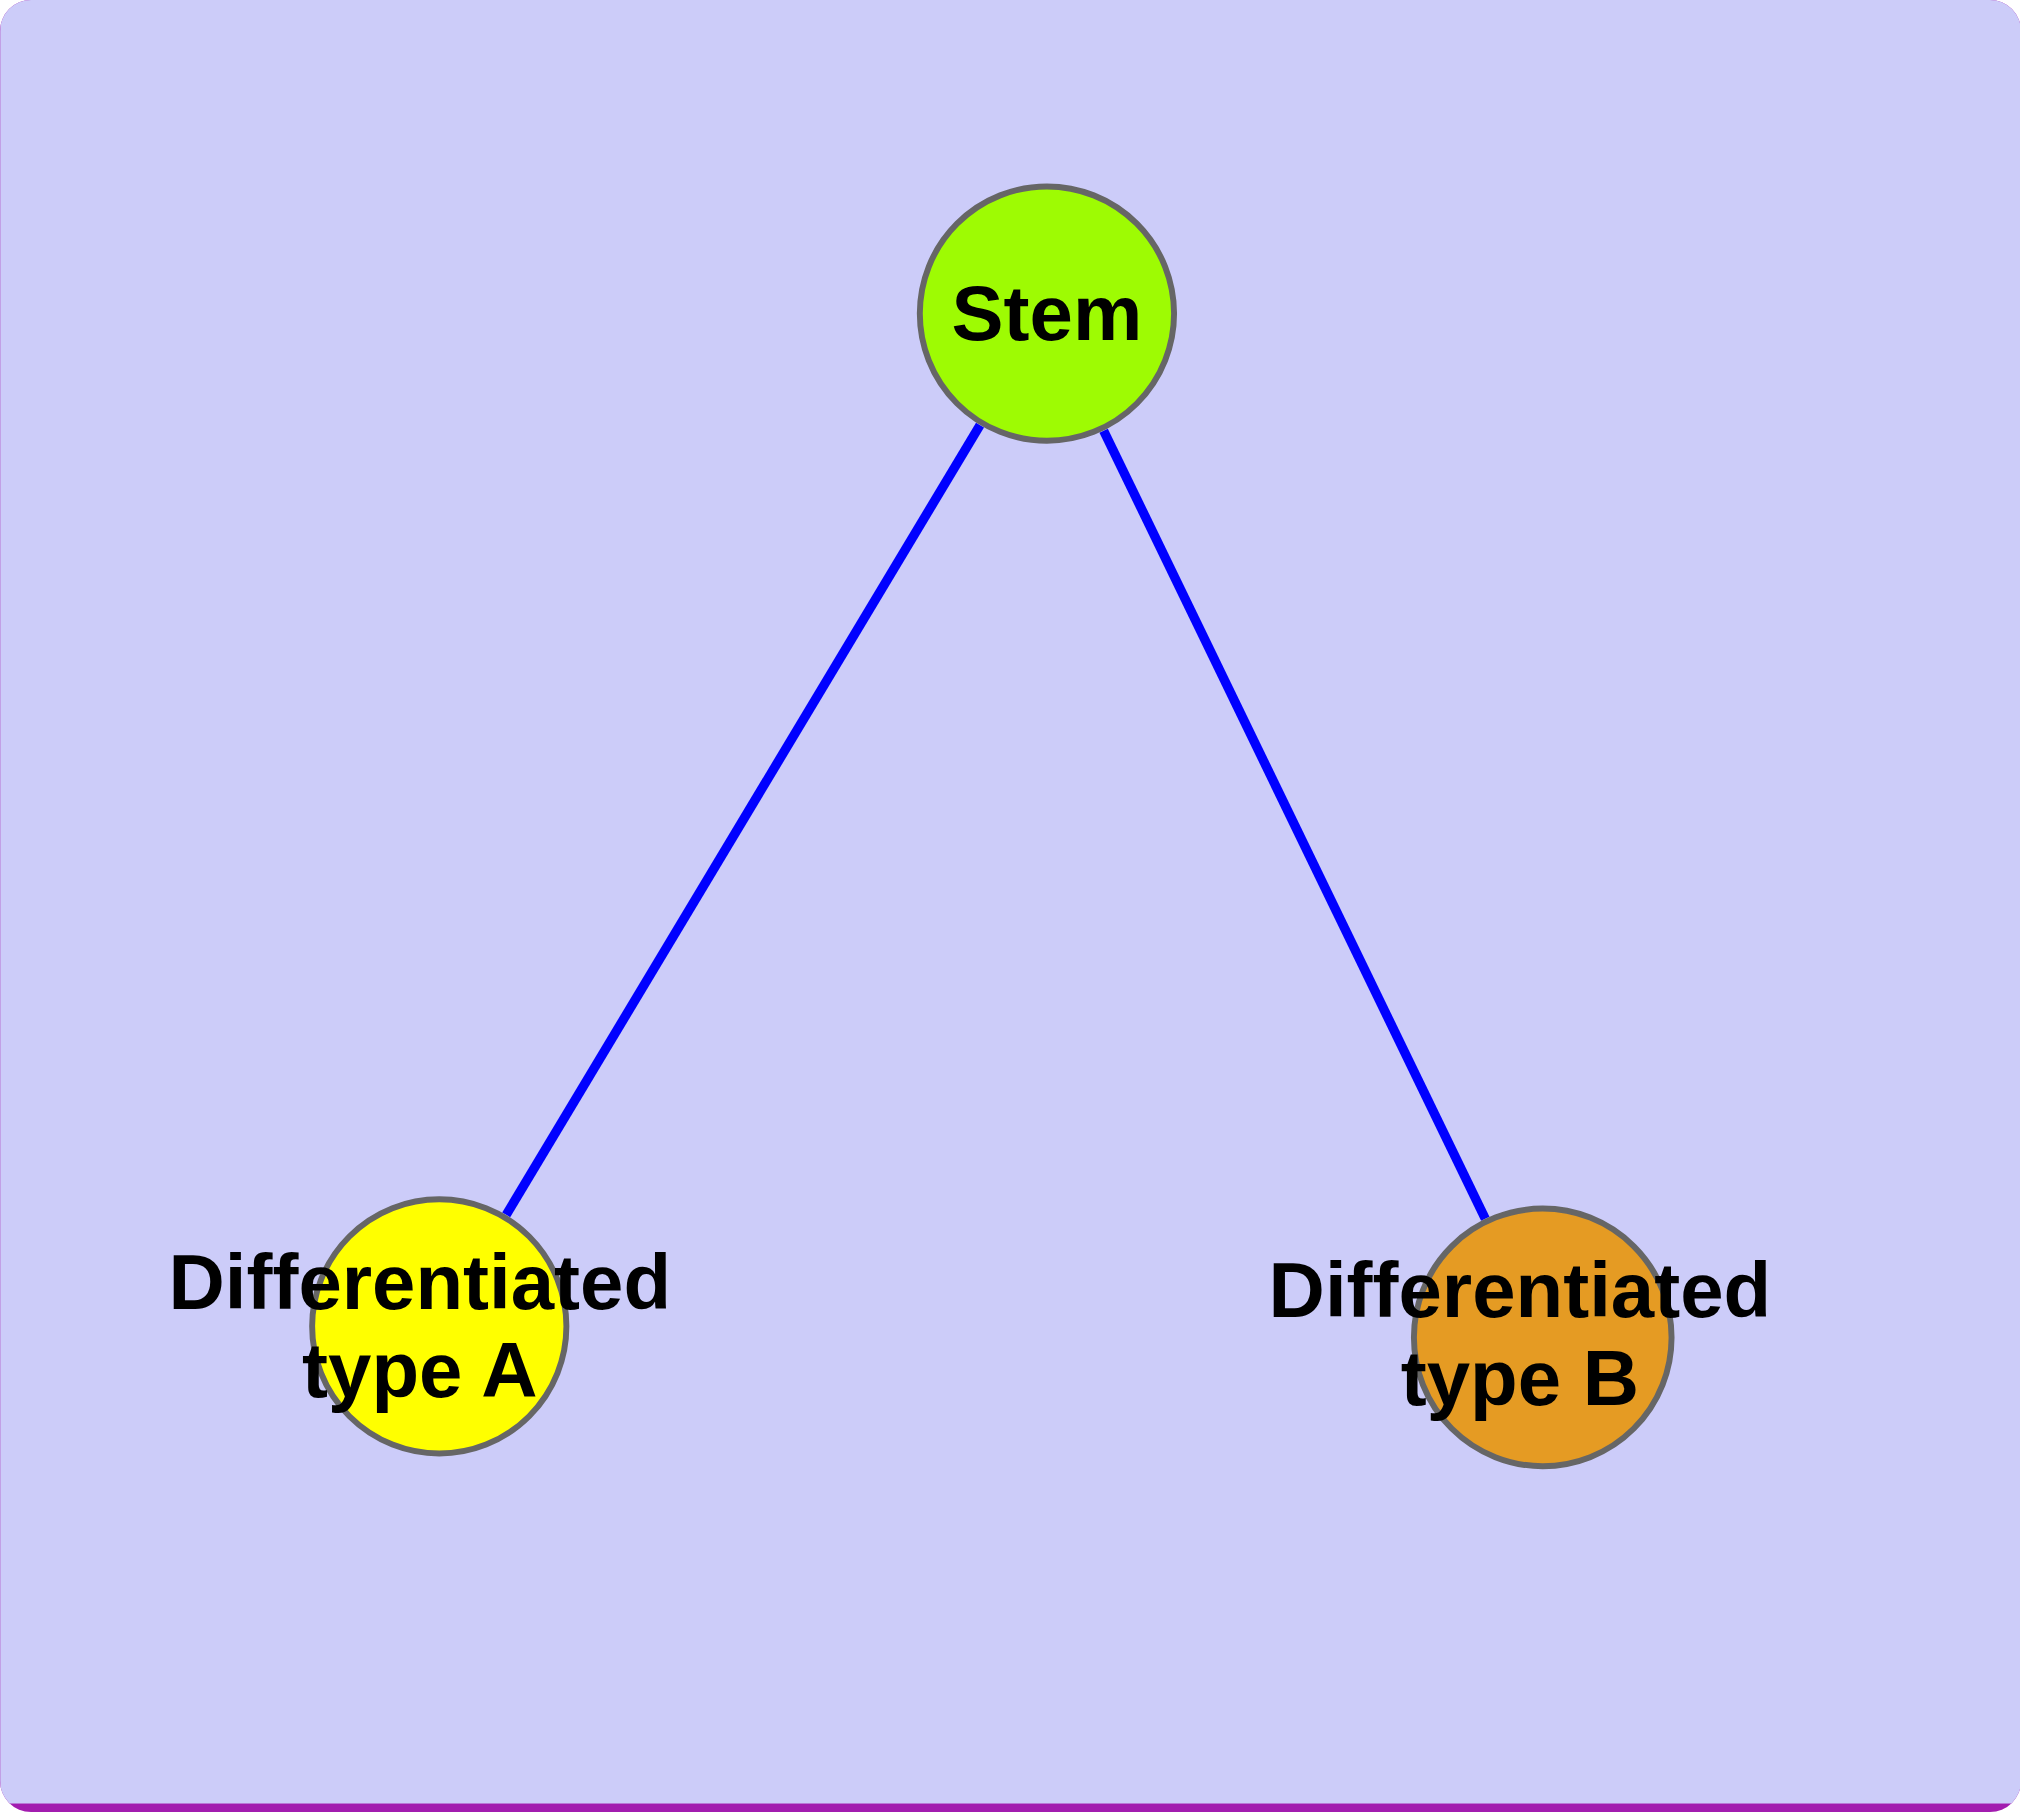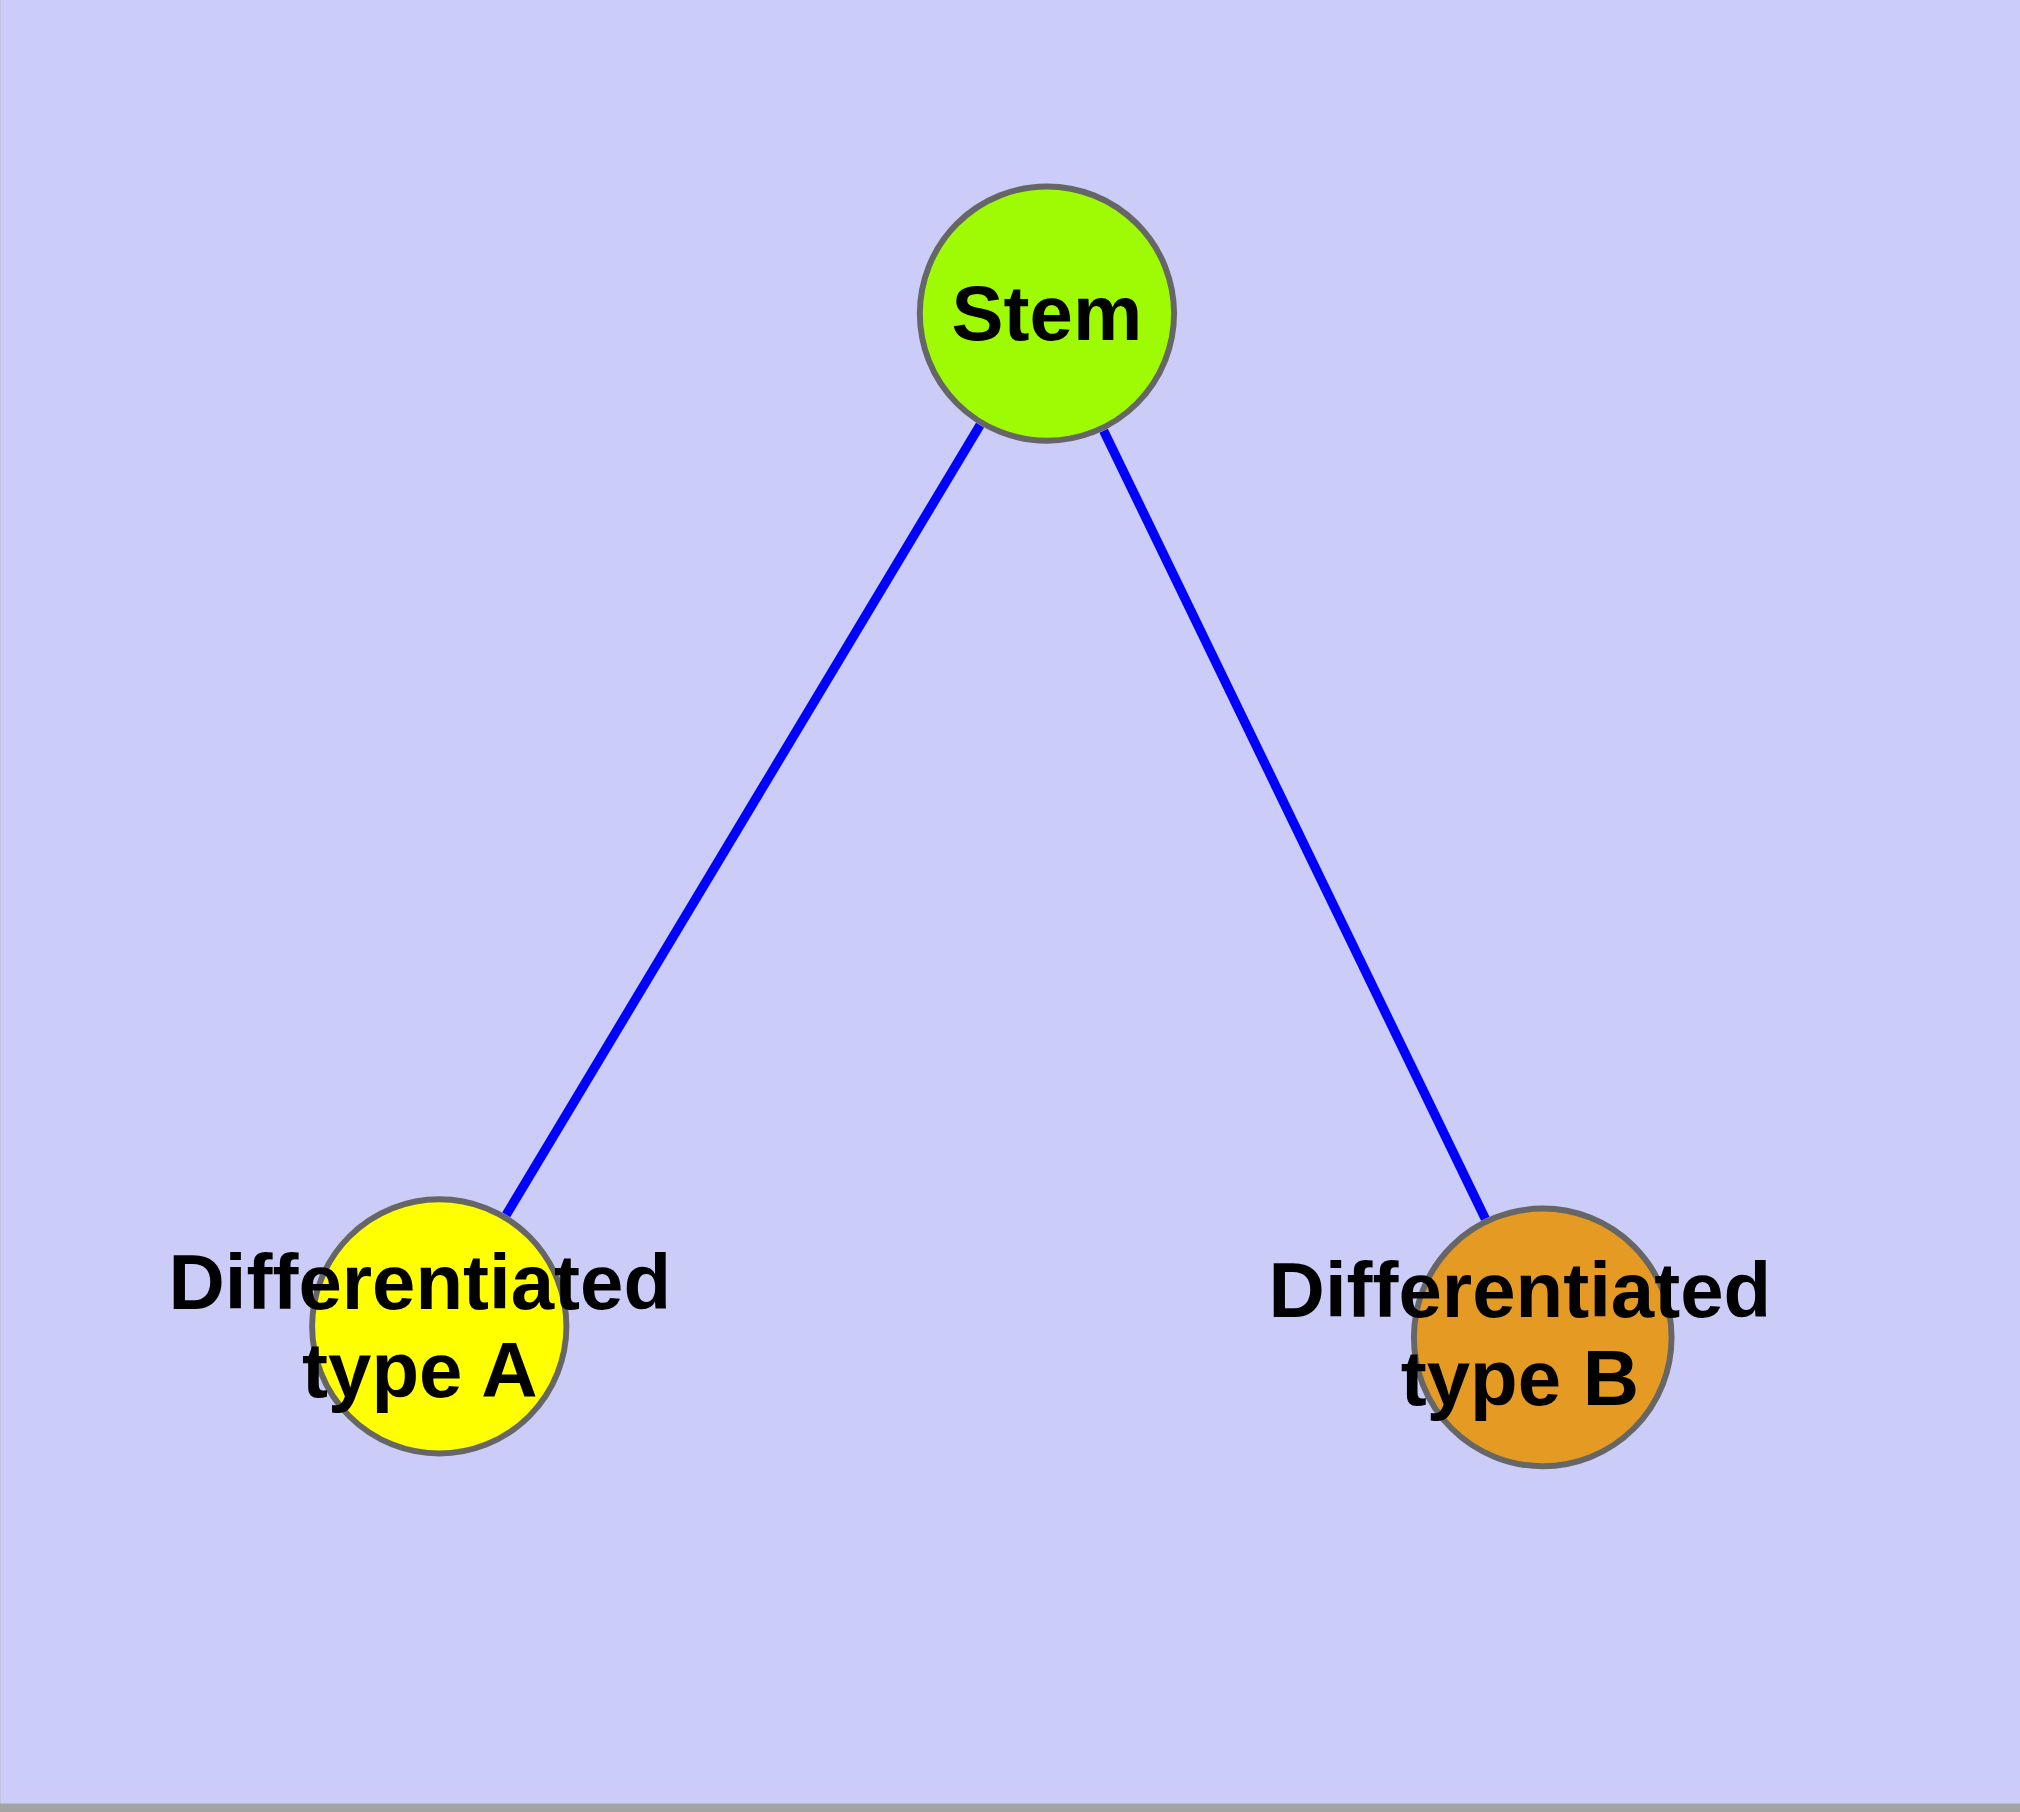--- a/index.html
+++ b/index.html
@@ -22,21 +22,21 @@
   }
   .node-label {
     font-family: "Liberation Sans", sans-serif;
     font-weight: bold;
     fill: #000000;
   }
 </style>
 </head>
 <body>
 
-<div id="canvas-wrap" style="width: 2021px; height: 1812px; background: #a3a3a3;">
+<div id="canvas-wrap" style="width: 2021px; height: 1812px; background: #a21caf; border-radius: 31px;">
   <svg id="graph-svg" width="2021" height="1812" viewBox="0 0 2384 2138" xmlns="http://www.w3.org/2000/svg">
 
     <rect id="plot-background" x="0" y="0" width="2384" height="2128" fill="#ccccf9"></rect>
 
     <g id="edge-layer">
         <line x1="1156.0249015418747" y1="501.62516409687555" x2="596.9750984581253" y2="1433.3748359031244" stroke="#0000ff" stroke-width="11" stroke-linecap="butt"></line>
         <line x1="1301.9034384513561" y1="508.1527412807491" x2="1752.2248555101896" y2="1438.0472230022378" stroke="#0000ff" stroke-width="11" stroke-linecap="butt"></line>
       </g>
     <g id="node-layer">
         <circle cx="1235" cy="370" r="150" fill="#9efb03" stroke="#666666" stroke-width="7"></circle>

